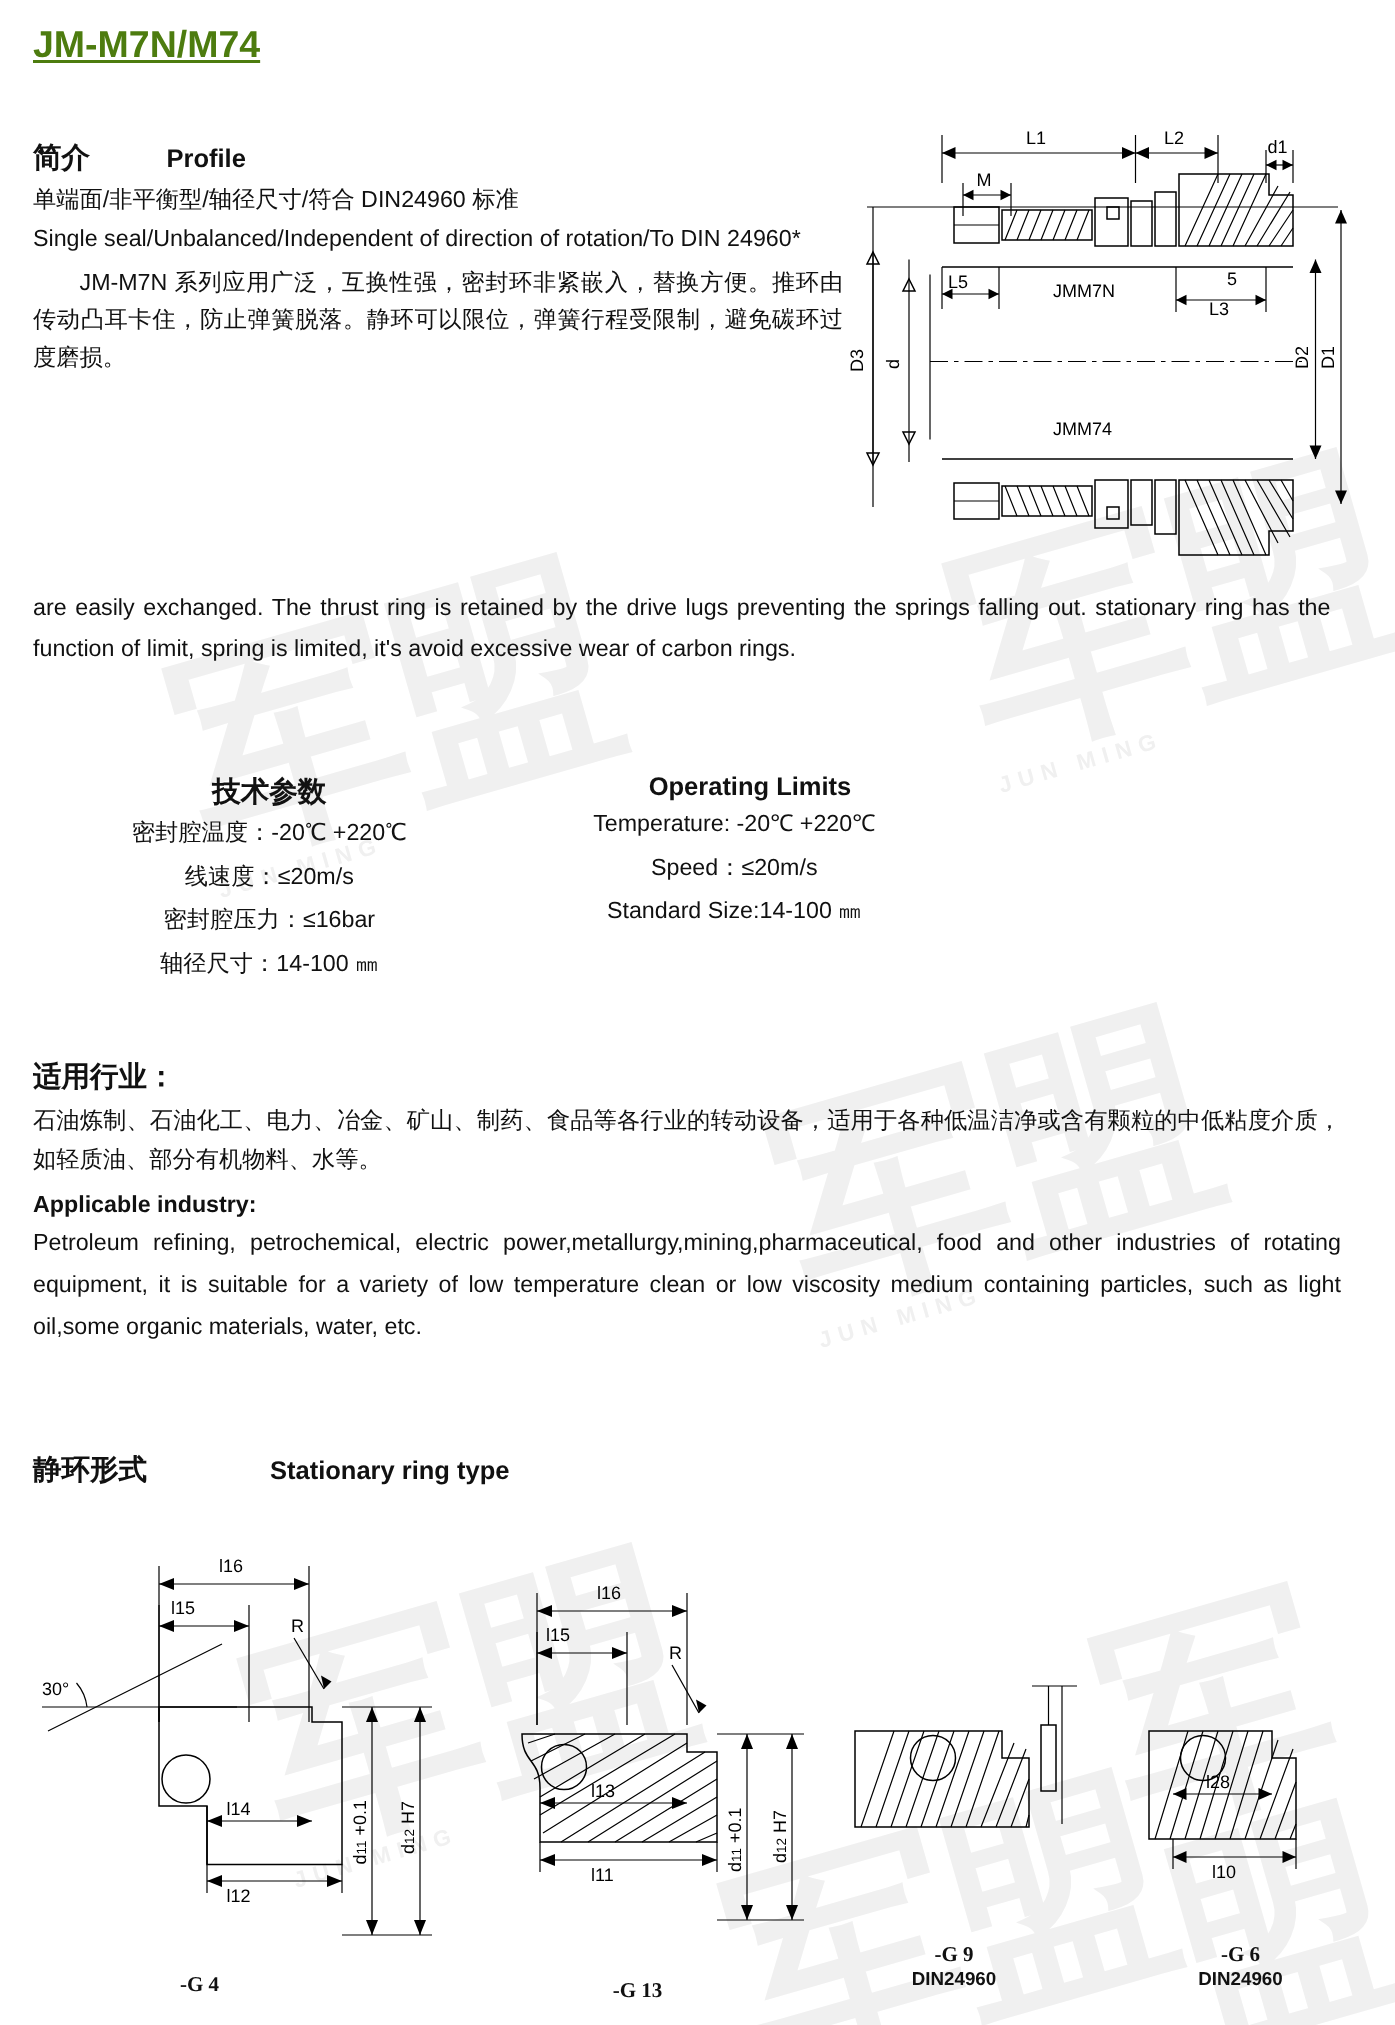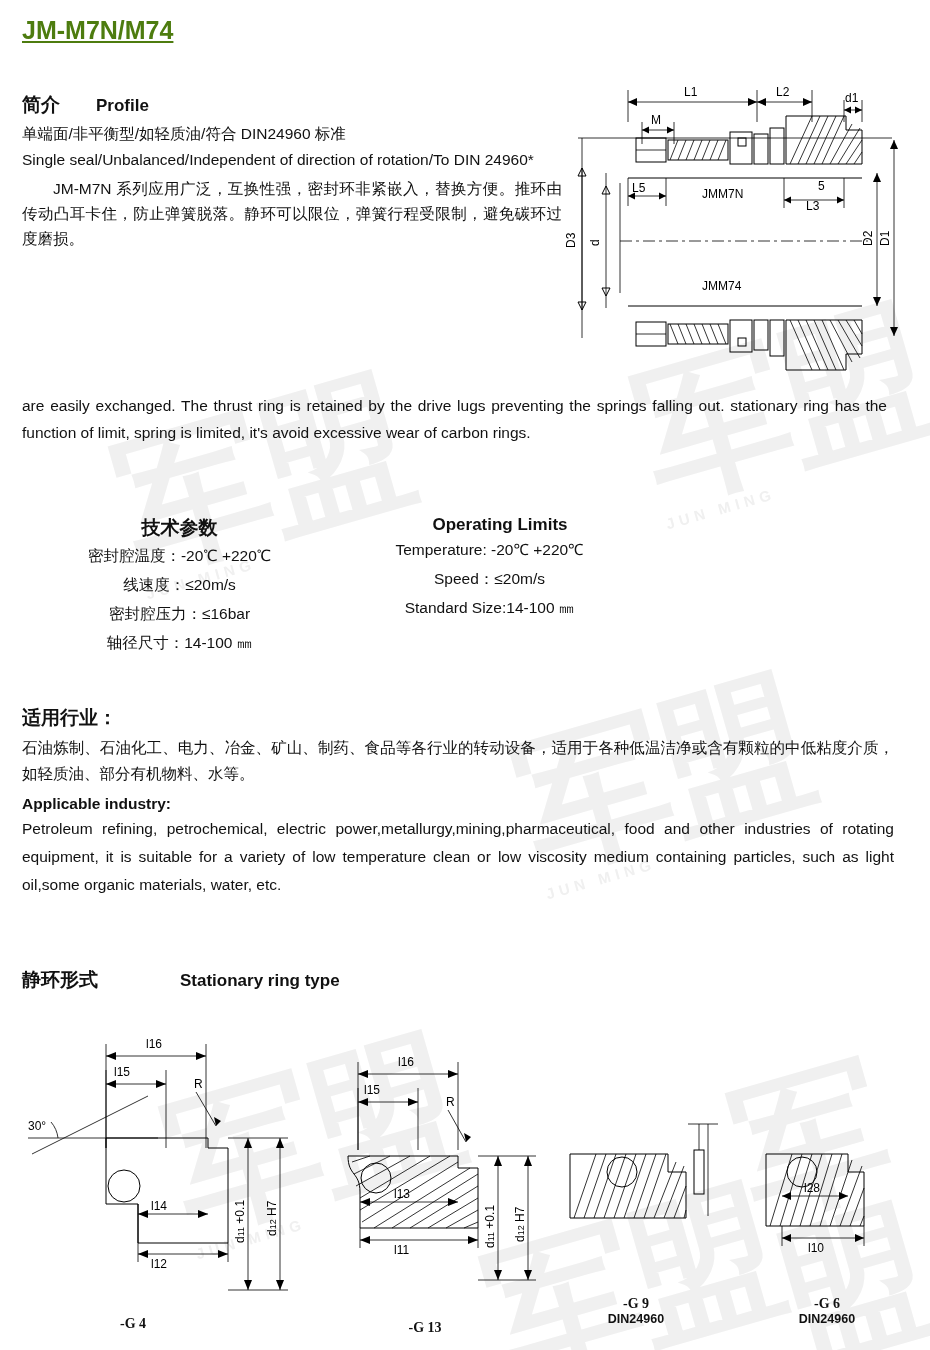--- a/index.html
+++ b/index.html
@@ -52,21 +52,21 @@
     font-weight: bold;
     font-family: "Liberation Sans", sans-serif;
   }
   .h-en {
     font-size: 17px;
     font-weight: bold;
     margin-left: 21px;
   }
 
   .sec-profile { position: absolute; left: 22px; top: 92px; width: 540px; }
-  .row-head { display: flex; align-items: baseline; gap: 15px; }
+  .row-head { display: flex; align-items: baseline; gap: 30px; }
 
   .p-cn {
     font-size: 15.5px;
     line-height: 25px;
     margin: 3px 0 0 0;
   }
   .p-en {
     font-size: 15.5px;
     line-height: 27px;
     margin: 0;
@@ -145,21 +145,21 @@
 
 <div class="content">
 
   <div class="page-title">JM-M7N/M74</div>
 
   <div class="sec-profile">
     <div class="row-head">
       <span class="h-cn">简介</span>
       <span class="h-en">Profile</span>
     </div>
-    <p class="p-cn">单端面/非平衡型/如轻质油/符合 DIN24960 标准</p>
+    <p class="p-cn">单端面/非平衡型/轴径尺寸/符合 DIN24960 标准</p>
     <p class="p-en just">Single seal/Unbalanced/Independent of direction of rotation/To DIN 24960*</p>
     <p class="p-cn just indent">JM-M7N 系列应用广泛，互换性强，密封环非紧嵌入，替换方便。推环由传动凸耳卡住，防止弹簧脱落。静环可以限位，弹簧行程受限制，避免碳环过度磨损。</p>
   </div>
 
   <div class="profile-wide just">are easily exchanged. The thrust ring is retained by the drive lugs preventing the springs falling out. stationary ring has the function of limit, spring is limited, it's avoid excessive wear of carbon rings.</div>
 
   <div style="position:absolute; left:562px; top:78px;">
     <svg width="350" height="310" viewBox="0 0 350 310">
 
       <line class="lnt" x1="20" y1="60" x2="20" y2="260"></line>

